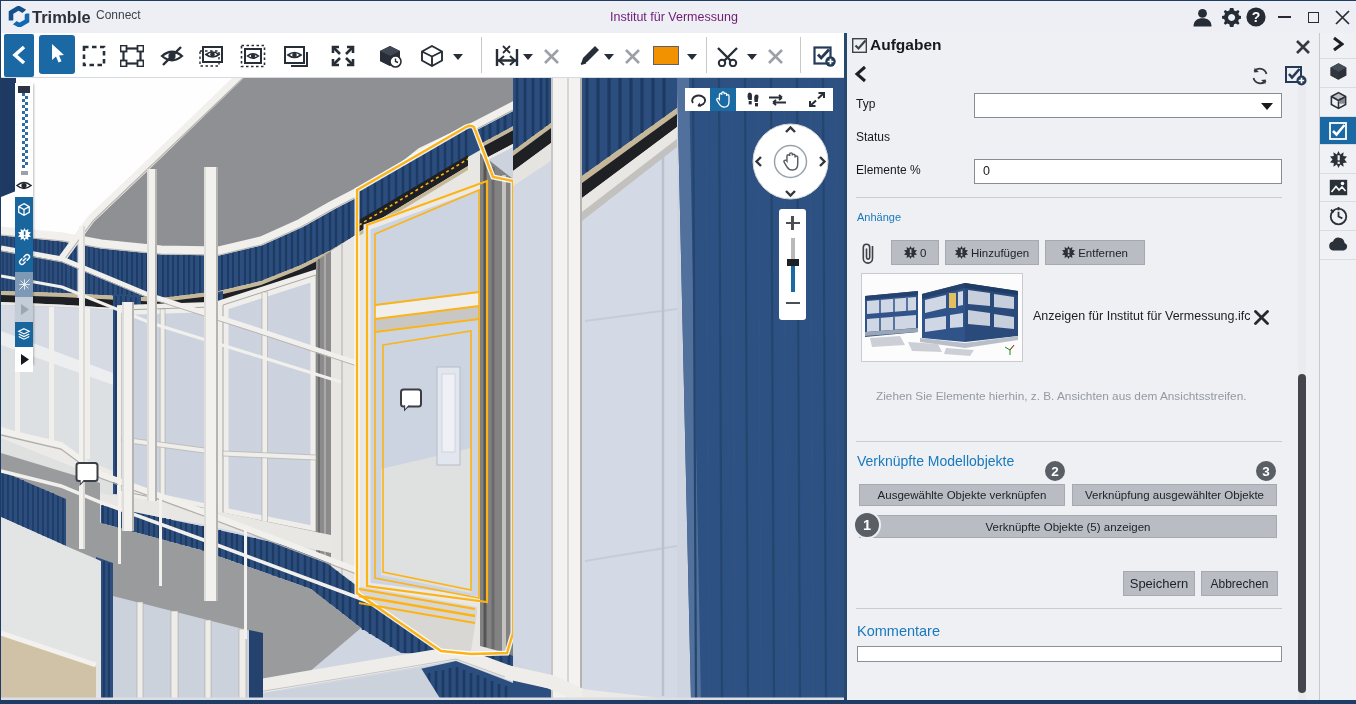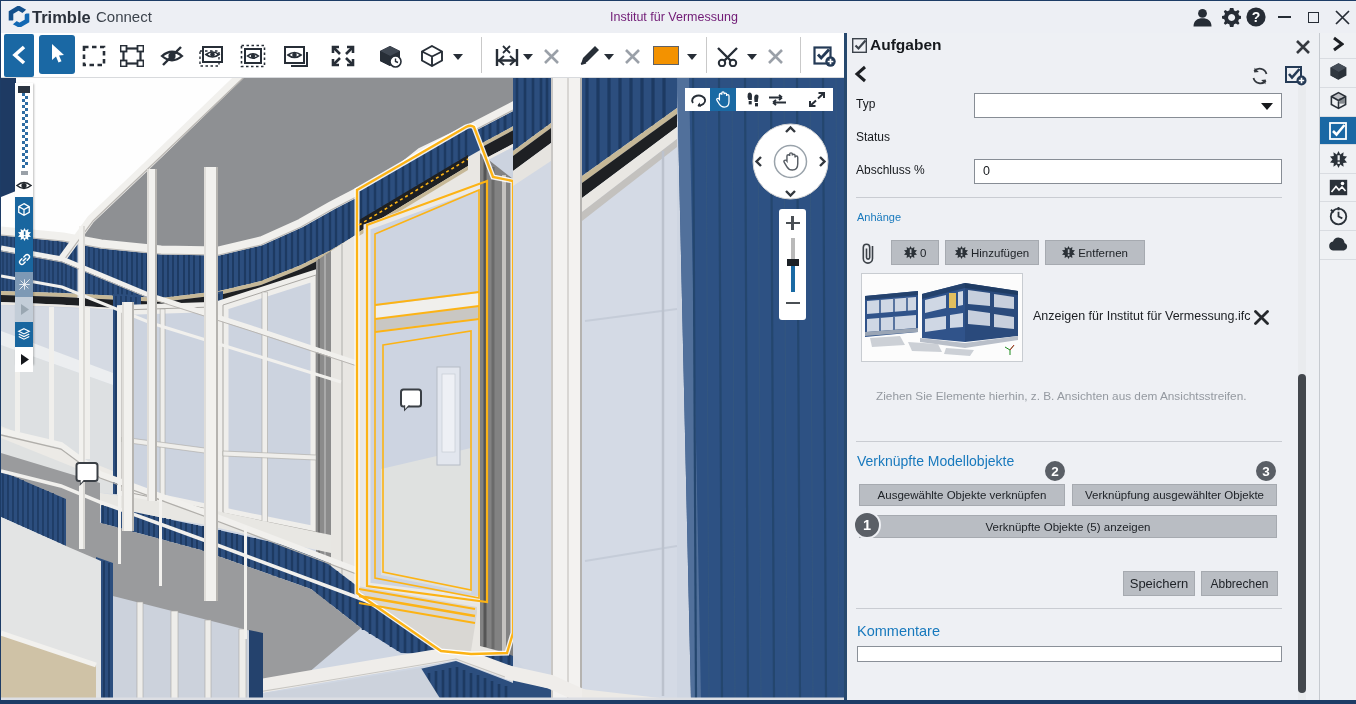--- a/index.html
+++ b/index.html
@@ -22,21 +22,21 @@
 </style></head><body>
 <div id="app">
 
 <div id="titlebar">
  <svg class="abs" style="left:7px;top:5px" width="22" height="21" viewBox="0 0 22 21">
    <path d="M3 14.5 L3 6.5 L10.5 2 L17 5.8" fill="none" stroke="#14508c" stroke-width="4.6"></path>
    <path d="M19 7.5 L19 15 L11.5 19.3 L5.5 15.9" fill="none" stroke="#1268b3" stroke-width="4.6"></path>
    <path d="M2 19 L20 4" stroke="#edeff4" stroke-width="2.6"></path>
  </svg>
  <span class="abs" style="left:31px;top:7px;font-size:16.5px;font-weight:bold;color:#2b313b">Trimble</span>
- <span class="abs" style="left:95px;top:7px;font-size:15px;color:#3d444d">Connect</span>
+ <span class="abs" style="left:95px;top:7px;font-size:12px;color:#3d444d">Connect</span>
  <span class="abs" style="left:609px;top:9px;font-size:12.5px;color:#701a75">Institut für Vermessung</span>
 
  <svg class="abs" style="left:1191px;top:7px" width="21" height="19" viewBox="0 0 21 19">
    <circle cx="10.5" cy="5.4" r="4.4" fill="#262c35"></circle>
         <path d="M1.5 18.5 C1.5 12.5 5.5 10.2 10.5 10.2 C15.5 10.2 19.5 12.5 19.5 18.5 Z" fill="#262c35"></path>
  </svg>
  <svg class="abs" style="left:1221px;top:7px" width="19" height="19" viewBox="0 0 19 19">
    <path d="M9.5 0 L11.4 0 L12 2.6 a7,7 0 0 1 1.8 .75 L16.1 2 L17.5 3.4 L16.25 5.7 a7,7 0 0 1 .75 1.8 L19.5 8 L19.5 10.5 L16.9 11.2 a7,7 0 0 1 -.75 1.8 L17.5 15.3 L16.1 16.7 L13.8 15.4 a7,7 0 0 1 -1.8 .75 L11.4 19 L8 19 L7.3 16.2 a7,7 0 0 1 -1.8 -.75 L3.2 16.7 L1.8 15.3 L3.05 13 a7,7 0 0 1 -.75 -1.8 L0 10.5 L0 8 L2.3 7.5 a7,7 0 0 1 .75 -1.8 L1.8 3.4 L3.2 2 L5.5 3.35 a7,7 0 0 1 1.8 -.75 L8 0 Z M9.6 6 a3.5,3.5 0 1 0 .01 0 Z" fill="#262c35" fill-rule="evenodd"></path>
  </svg>
  <svg class="abs" style="left:1245px;top:6px" width="20" height="20" viewBox="0 0 20 20">
@@ -682,21 +682,21 @@
         <path d="M4 8 L7 11.5 L14.5 3" fill="none" stroke="#243a56" stroke-width="2.6"></path>
         <circle cx="16.5" cy="14.5" r="5" fill="#243a56"></circle>
         <path d="M16.5 11.8 L16.5 17.2 M13.8 14.5 L19.2 14.5" stroke="#fff" stroke-width="1.6"></path>
       </svg>
 
  <span class="lbl" style="left:9px;top:64px">Typ</span>
  <div class="field" style="top:60px">
         <div class="caret"></div>
       </div>
  <span class="lbl" style="left:9px;top:97px">Status</span>
- <span class="lbl" style="left:9px;top:130px">Abschluss %</span>
+ <span class="lbl" style="left:9px;top:130px">Elemente %</span>
  <div class="field" style="top:126px">0</div>
  <div class="hr" style="top:164px"></div>
  <span class="blueh" style="left:10px;top:178px;font-size:11px">Anhänge</span>
 
  <svg class="abs" style="left:12px;top:208px" width="18" height="24" viewBox="0 0 18 24">
         <path d="M13.5 5 L13.5 17.5 A4.6 4.6 0 0 1 4.3 17.5 L4.3 6.5 A3.2 3.2 0 0 1 10.7 6.5 L10.7 16.5 A1.6 1.6 0 0 1 7.5 16.5 L7.5 7.5" fill="none" stroke="#3c4248" stroke-width="1.6"></path>
       </svg>
  <div class="gbtn" style="left:44px;top:207px;width:48px"><svg width="13" height="13" viewBox="0 0 20 20" style="flex:none">
           <path d="M10 0 L12 4 L16 1.5 L15.5 6 L20 6.5 L17 10 L20 13.5 L15.5 14 L16 18.5 L12 16 L10 20 L8 16 L4 18.5 L4.5 14 L0 13.5 L3 10 L0 6.5 L4.5 6 L4 1.5 L8 4 Z" fill="#2b3137"></path>
           <rect x="8.9" y="5" width="2.6" height="6" fill="#b9bdc3"></rect>

